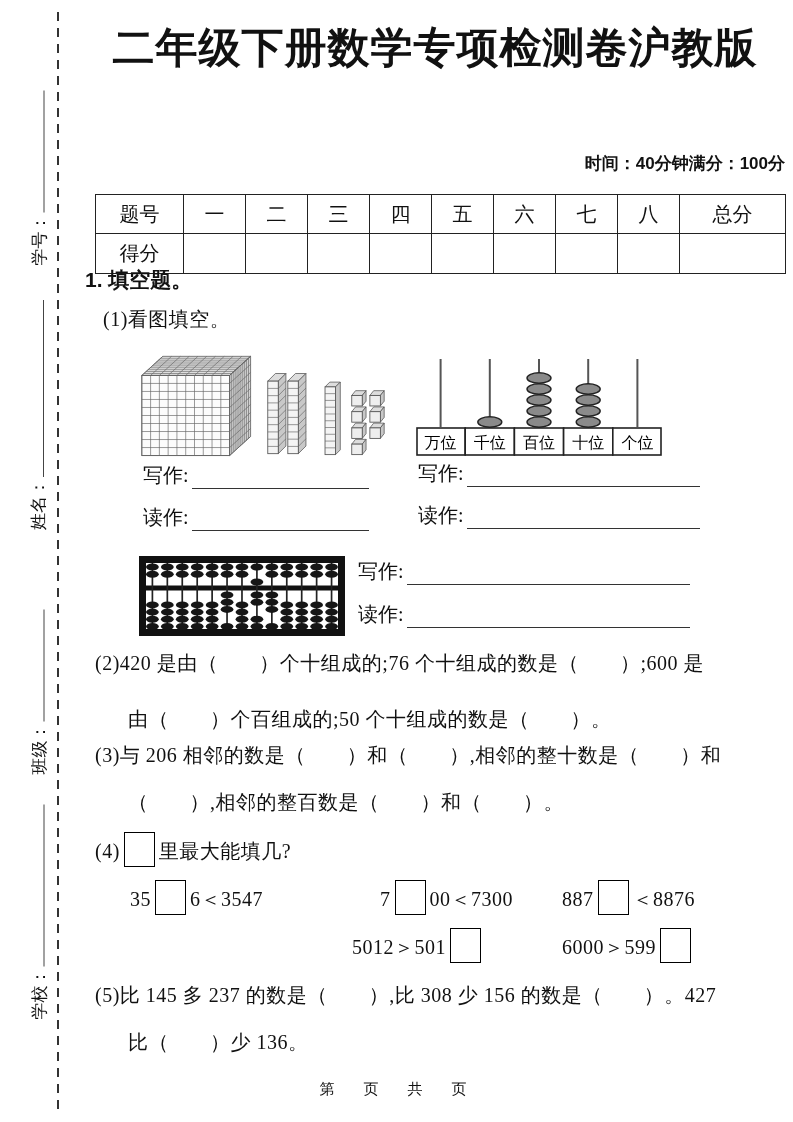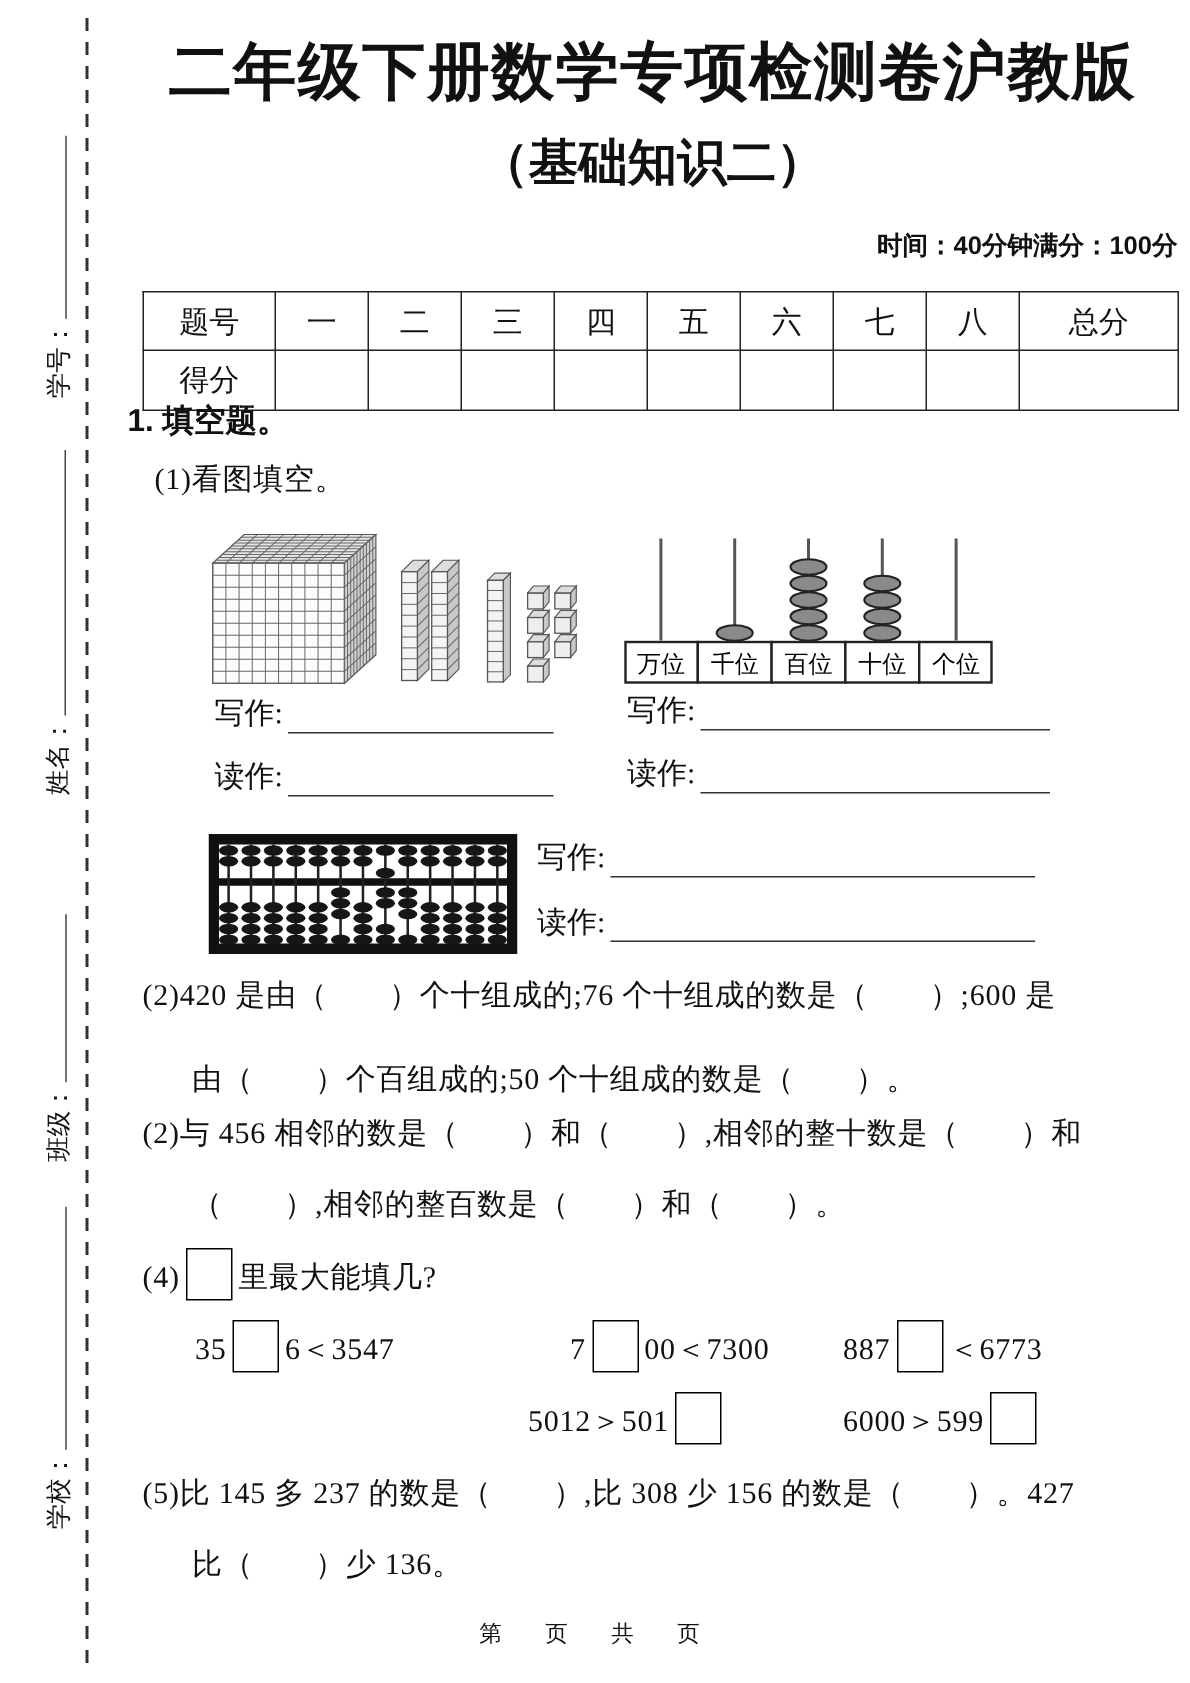--- a/index.html
+++ b/index.html
@@ -46,21 +46,20 @@
   <div class="vfield" style="width:165px;left:-44px;top:681px;">
     <span>班级：</span>
     <span class="uline"></span>
   </div>
   <div class="vfield" style="width:215px;left:-69px;top:901px;">
     <span>学校：</span>
     <span class="uline"></span>
   </div>
 
   <div class="abs title">二年级下册数学专项检测卷沪教版</div>
-  <div class="abs subtitle">（基础知识二）</div>
   <div class="abs timeinfo">时间：40分钟满分：100分</div>
 
   <table class="score abs" style="left:95px;top:194px;">
     <colgroup>
       <col style="width:88px">
         <col style="width:62px">
         <col style="width:62px">
         <col style="width:62px">
       <col style="width:62px">
         <col style="width:62px">
@@ -396,34 +395,34 @@
     <span class="uline"></span>
   </div>
   <div class="abs wr-row kai" style="left:358px;top:601px;width:332px;">
     <span>读作:</span>
     <span class="uline"></span>
   </div>
 
   <div class="abs qline kai" style="left:95px;top:650px;">(2)420 是由（　　）个十组成的;76 个十组成的数是（　　）;600 是</div>
   <div class="abs qline kai" style="left:128px;top:706px;">由（　　）个百组成的;50 个十组成的数是（　　）。</div>
 
-  <div class="abs qline kai" style="left:95px;top:742px;">(2)与 456 相邻的数是（　　）和（　　）,相邻的整十数是（　　）和</div>
+  <div class="abs qline kai" style="left:95px;top:742px;">(3)与 206 相邻的数是（　　）和（　　）,相邻的整十数是（　　）和</div>
   <div class="abs qline kai" style="left:128px;top:789px;">（　　）,相邻的整百数是（　　）和（　　）。</div>
 
   <div class="abs qline kai" style="left:95px;top:832px;">
     <span>(4)</span><span class="qbox"></span><span>里最大能填几?</span>
   </div>
   <div class="abs qline kai" style="left:130px;top:880px;">
     <span>35</span><span class="qbox"></span><span>6＜3547</span>
   </div>
   <div class="abs qline kai" style="left:352px;top:880px;margin-left:28px;">
     <span>7</span><span class="qbox"></span><span>00＜7300</span>
   </div>
   <div class="abs qline kai" style="left:562px;top:880px;">
-    <span>887</span><span class="qbox"></span><span>＜6773</span>
+    <span>887</span><span class="qbox"></span><span>＜8876</span>
   </div>
   <div class="abs qline kai" style="left:352px;top:928px;">
     <span>5012＞501</span><span class="qbox"></span><span></span>
   </div>
   <div class="abs qline kai" style="left:562px;top:928px;">
     <span>6000＞599</span><span class="qbox"></span><span></span>
   </div>
 
   <div class="abs qline kai" style="left:95px;top:982px;">(5)比 145 多 237 的数是（　　）,比 308 少 156 的数是（　　）。427</div>
   <div class="abs qline kai" style="left:128px;top:1029px;">比（　　）少 136。</div>

